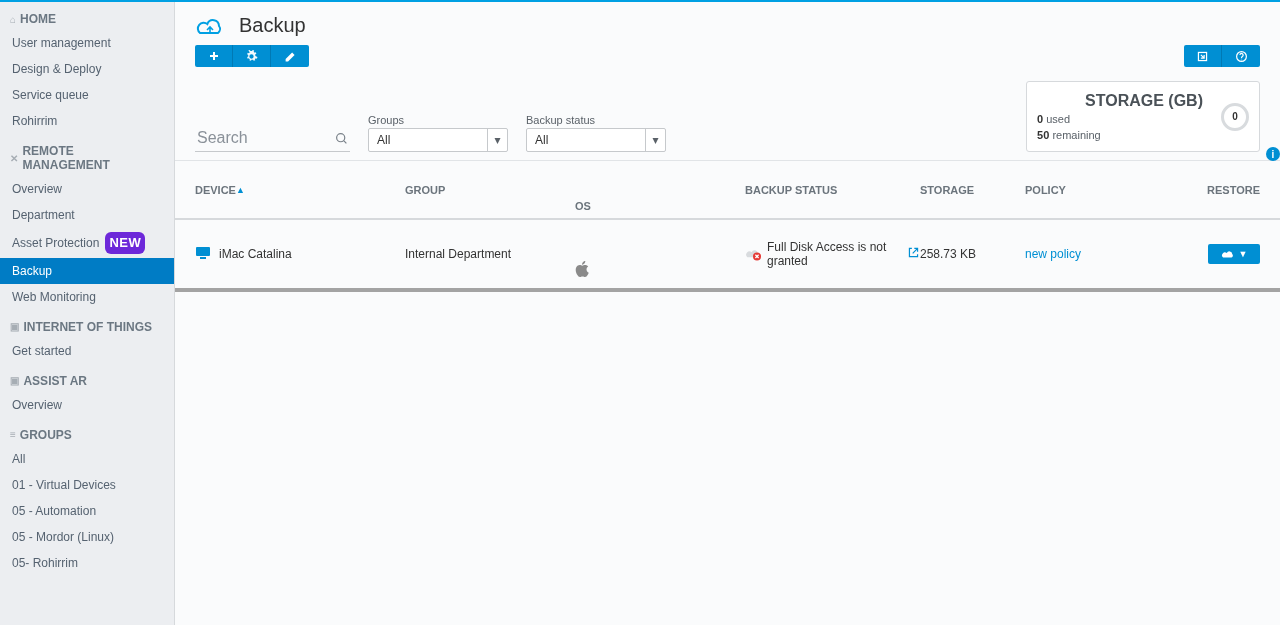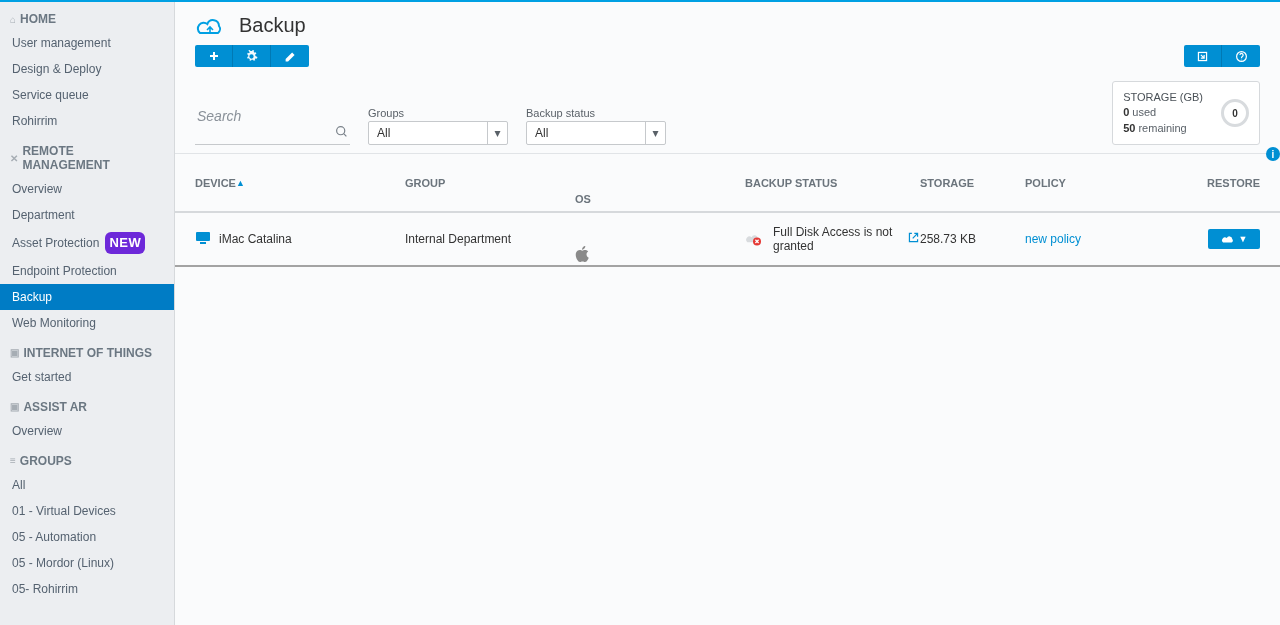--- a/index.html
+++ b/index.html
@@ -19,47 +19,47 @@
 .cloud-icon svg { display: block; }
 .toolbar-row { display: flex; align-items: center; justify-content: space-between; padding: 0 20px 10px 20px; }
 .btn-group { display: flex; }
 .btn { background: #008fd3; color: #fff; border: none; height: 22px; min-width: 38px; display: inline-flex; align-items: center; justify-content: center; cursor: pointer; border-right: 1px solid #0079b4; }
 .btn:last-child { border-right: none; }
 .btn:first-child { border-radius: 2px 0 0 2px; }
 .btn:last-child { border-radius: 0 2px 2px 0; }
 .btn svg { display: block; }
 .filters-row { display: flex; align-items: flex-end; gap: 18px; padding: 4px 20px 8px 20px; position: relative; }
 .search-wrap { position: relative; width: 155px; }
-.search-input { width: 100%; border: none; border-bottom: 1px solid #c6c9cc; background: transparent; font-size: 14px; padding: 4px 22px 20px 2px; outline: none; color: #333; font-style: italic; }
+.search-input { width: 100%; border: none; border-bottom: 1px solid #c6c9cc; background: transparent; font-size: 16px; padding: 4px 22px 4px 2px; outline: none; color: #333; }
 .search-input::placeholder { color: #8a9199; }
 .search-icon { position: absolute; right: 2px; bottom: 4px; color: #7a828a; }
 .filter-col { display: flex; flex-direction: column; gap: 2px; }
 .filter-label { font-size: 11px; color: #5a6168; }
 .select-box { display: flex; align-items: center; border: 1px solid #c6c9cc; background: #fff; height: 24px; width: 140px; border-radius: 2px; }
 .select-val { flex: 1; padding: 0 8px; color: #333; font-size: 12px; }
 .select-caret { width: 20px; height: 100%; border-left: 1px solid #c6c9cc; display: flex; align-items: center; justify-content: center; color: #5a6168; }
 .storage-card { margin-left: auto; border: 1px solid #d6d9dc; background: #fff; border-radius: 3px; padding: 8px 10px; display: flex; align-items: center; gap: 18px; min-width: 130px; }
 .storage-info { font-size: 11px; color: #5a6168; line-height: 1.4; }
-.storage-title { font-weight: 400; color: #4a5157; font-size: 11px; }
+.storage-title { font-weight: 700; color: #4a5157; font-size: 16px; margin-left: 48px; }
 .storage-line b { color: #333; font-weight: 700; }
 .gauge { position: relative; width: 28px; height: 28px; border: 3px solid #d8dbde; border-radius: 50%; display: flex; align-items: center; justify-content: center; font-size: 10px; font-weight: 700; color: #333; }
 .table-header { display: flex; align-items: center; border-top: 1px solid #e1e4e7; border-bottom: 2px solid #d6d9dc; padding: 6px 20px; font-size: 11px; color: #6b747c; font-weight: 600; }
 .col-device { flex: 0 0 210px; display: flex; align-items: center; }
 .col-group { flex: 0 0 170px; }
 .col-os { flex: 0 0 170px; margin-top: 33px; }
 .col-status { flex: 0 0 175px; }
 .col-storage { flex: 0 0 105px; }
 .col-policy { flex: 0 0 165px; }
 .col-restore { flex: 0 0 60px; text-align: right; margin-left: auto; }
 .sort-arrow { font-size: 9px; color: #008fd3; }
-.table-row { display: flex; align-items: center; padding: 0 20px; border-bottom: 2px solid #a3a3a3; font-size: 12px; color: #333; }
+.table-row { display: flex; align-items: center; padding: 8px 20px; border-bottom: 4px solid #a3a3a3; font-size: 12px; color: #333; }
 .device-cell { display: flex; align-items: center; gap: 8px; }
 .monitor-icon { color: #008fd3; }
 .os-cell svg { color: #999; }
-.status-cell { display: flex; align-items: center; gap: 12px; color: #333; }
+.status-cell { display: flex; align-items: center; gap: 6px; color: #333; }
 .err-icon svg { display: block; }
 .ext-link { color: #008fd3; cursor: pointer; }
 .policy-link { color: #008fd3; cursor: pointer; margin-top: 20px; }
 .restore-btn { background: #008fd3; color: #fff; border: none; border-radius: 2px; height: 20px; min-width: 52px; display: inline-flex; align-items: center; justify-content: center; gap: 4px; cursor: pointer; }
 .info-dot { position: absolute; right: 0; top: 145px; width: 14px; height: 14px; background: #008fd3; border-radius: 50%; color: #fff; font-size: 10px; font-weight: 700; display: flex; align-items: center; justify-content: center; }
 .main-wrap { position: relative; flex: 1; overflow: hidden; }
 </style>
 </head>
 <body>
 
@@ -92,23 +92,20 @@
       <div class="side-item">
           <span>Overview</span>
         </div>
       <div class="side-item">
           <span>Department</span>
         </div>
       <div class="side-item">
         <span>Asset Protection</span>
         <span class="badge-new">NEW</span>
       </div>
-      <div class="side-item">
-          <span>Endpoint Protection</span>
-        </div>
       <div class="side-item active">
           <span>Backup</span>
         </div>
       <div class="side-item">
           <span>Web Monitoring</span>
         </div>
     </div>
 
     <div class="side-section">
       <div class="side-heading">

